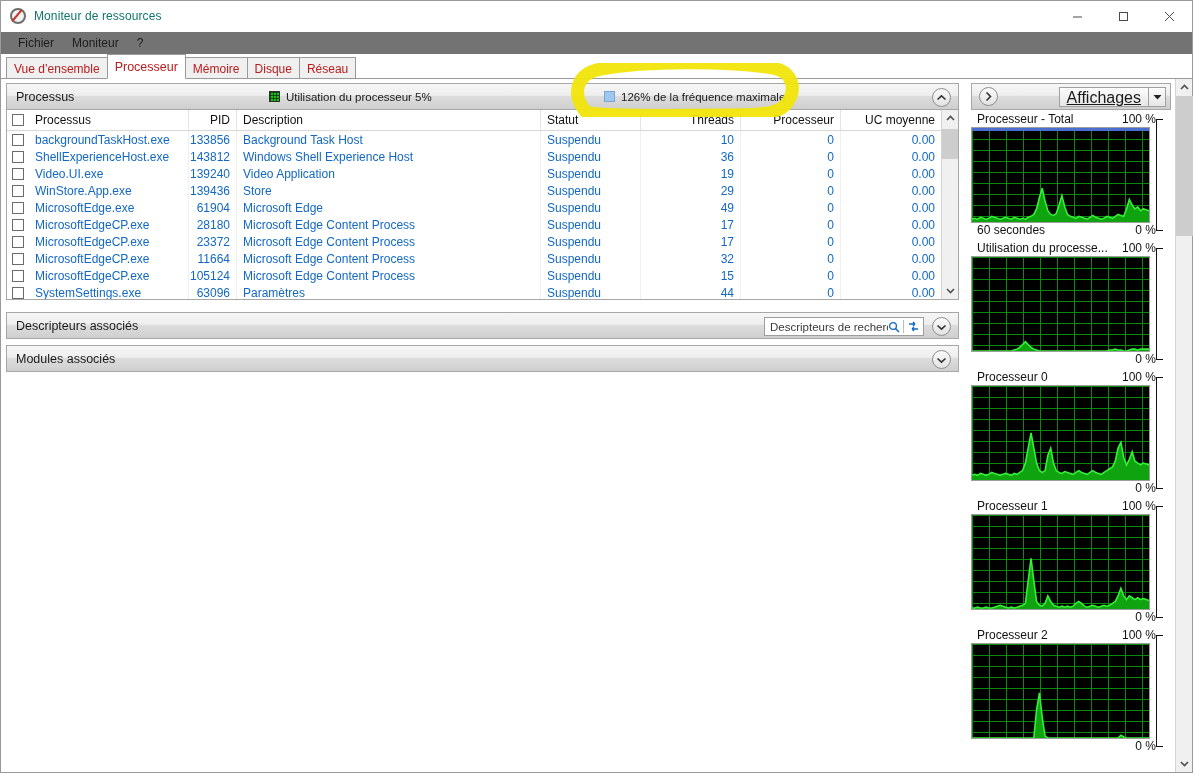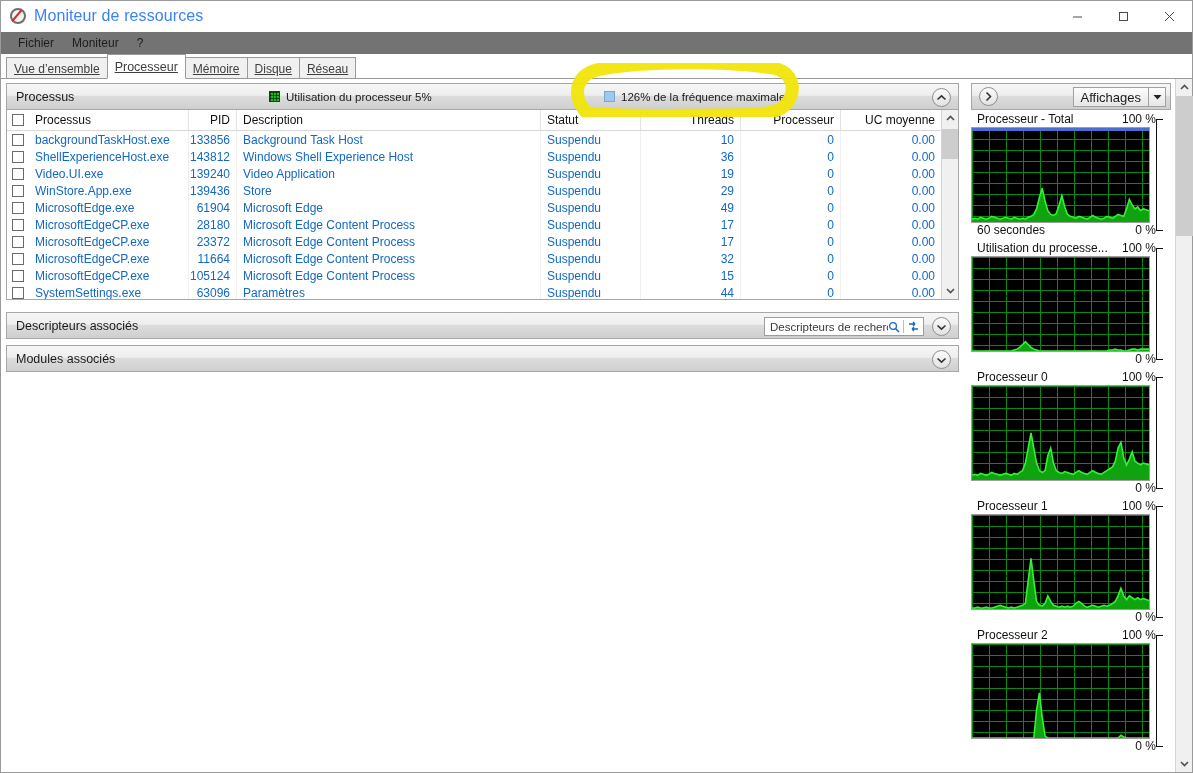--- a/index.html
+++ b/index.html
@@ -34,21 +34,21 @@
     position: absolute; inset: 1px;
     border: 2px solid #6e6e6e; border-radius: 50%;
     background: #f2f2f2;
   }
   .app-icon .slash {
     position: absolute; left: 7px; top: 1px;
     width: 2px; height: 15px; background: #c0392b;
     transform: rotate(40deg); transform-origin: center;
   }
   .title-text {
-    font-size: 16px; color: #3b82f6; letter-spacing: .1px;
+    font-size: 12px; color: #0f766e; letter-spacing: .1px;
   }
   .win-buttons { margin-left: auto; display: flex; height: 31px; }
   .win-btn {
     width: 46px; height: 31px;
     display: flex; align-items: center; justify-content: center;
     color: #4a4a4a;
   }
   .win-btn svg { display: block; }
 
   
@@ -63,27 +63,27 @@
   
   .tabstrip {
     flex: 0 0 25px; height: 25px;
     display: flex; align-items: flex-end;
     padding-left: 5px;
     background: #ffffff;
     border-bottom: 1px solid #9a9a9a;
     position: relative; z-index: 2;
   }
   .tab {
-    font-size: 12px; color: #404040;
+    font-size: 12px; color: #b91c1c;
     padding: 3px 7px 3px 7px;
     height: 22px; line-height: 16px;
     border: 1px solid #9a9a9a;
     background: #f0f0f0;
     margin-right: -1px;
-    position: relative; top: 1px; text-decoration: underline;
+    position: relative; top: 1px;
   }
   .tab.active {
     background: #ffffff;
     border-bottom: 1px solid #ffffff;
     height: 25px; top: 1px;
     padding-top: 4px;
     font-size: 12.5px;
     z-index: 3;
   }
 
@@ -234,22 +234,22 @@
     background: linear-gradient(to bottom,#fbfbfb,#e2e2e2);
     display: flex; align-items: center; justify-content: center; color:#333;
   }
   .views-btn {
     position: absolute; right: 4px; top: 3px;
     height: 20px; display: flex; align-items: stretch;
     border: 1px solid #a0a0a0;
     background: linear-gradient(to bottom,#fdfdfd,#e6e6e6);
   }
   .views-btn .lbl {
-    font-size: 13px; color: #1a1a1a; padding: 1px 7px 0 7px;
-    display:flex; align-items:center;
+    font-size: 16px; color: #1a1a1a; padding: 1px 7px 0 7px;
+    display:flex; align-items:center;text-decoration:underline;
   }
   .views-btn .drop {
     width: 17px; border-left: 1px solid #a0a0a0;
     display: flex; align-items: center; justify-content: center; color:#222;
   }
 
   .graph-block { padding-right: 6px; }
   .glabel {
     display: flex; justify-content: space-between; align-items: baseline;
     font-size: 12px; color: #111; padding: 2px 0 1px 6px; white-space: nowrap;

